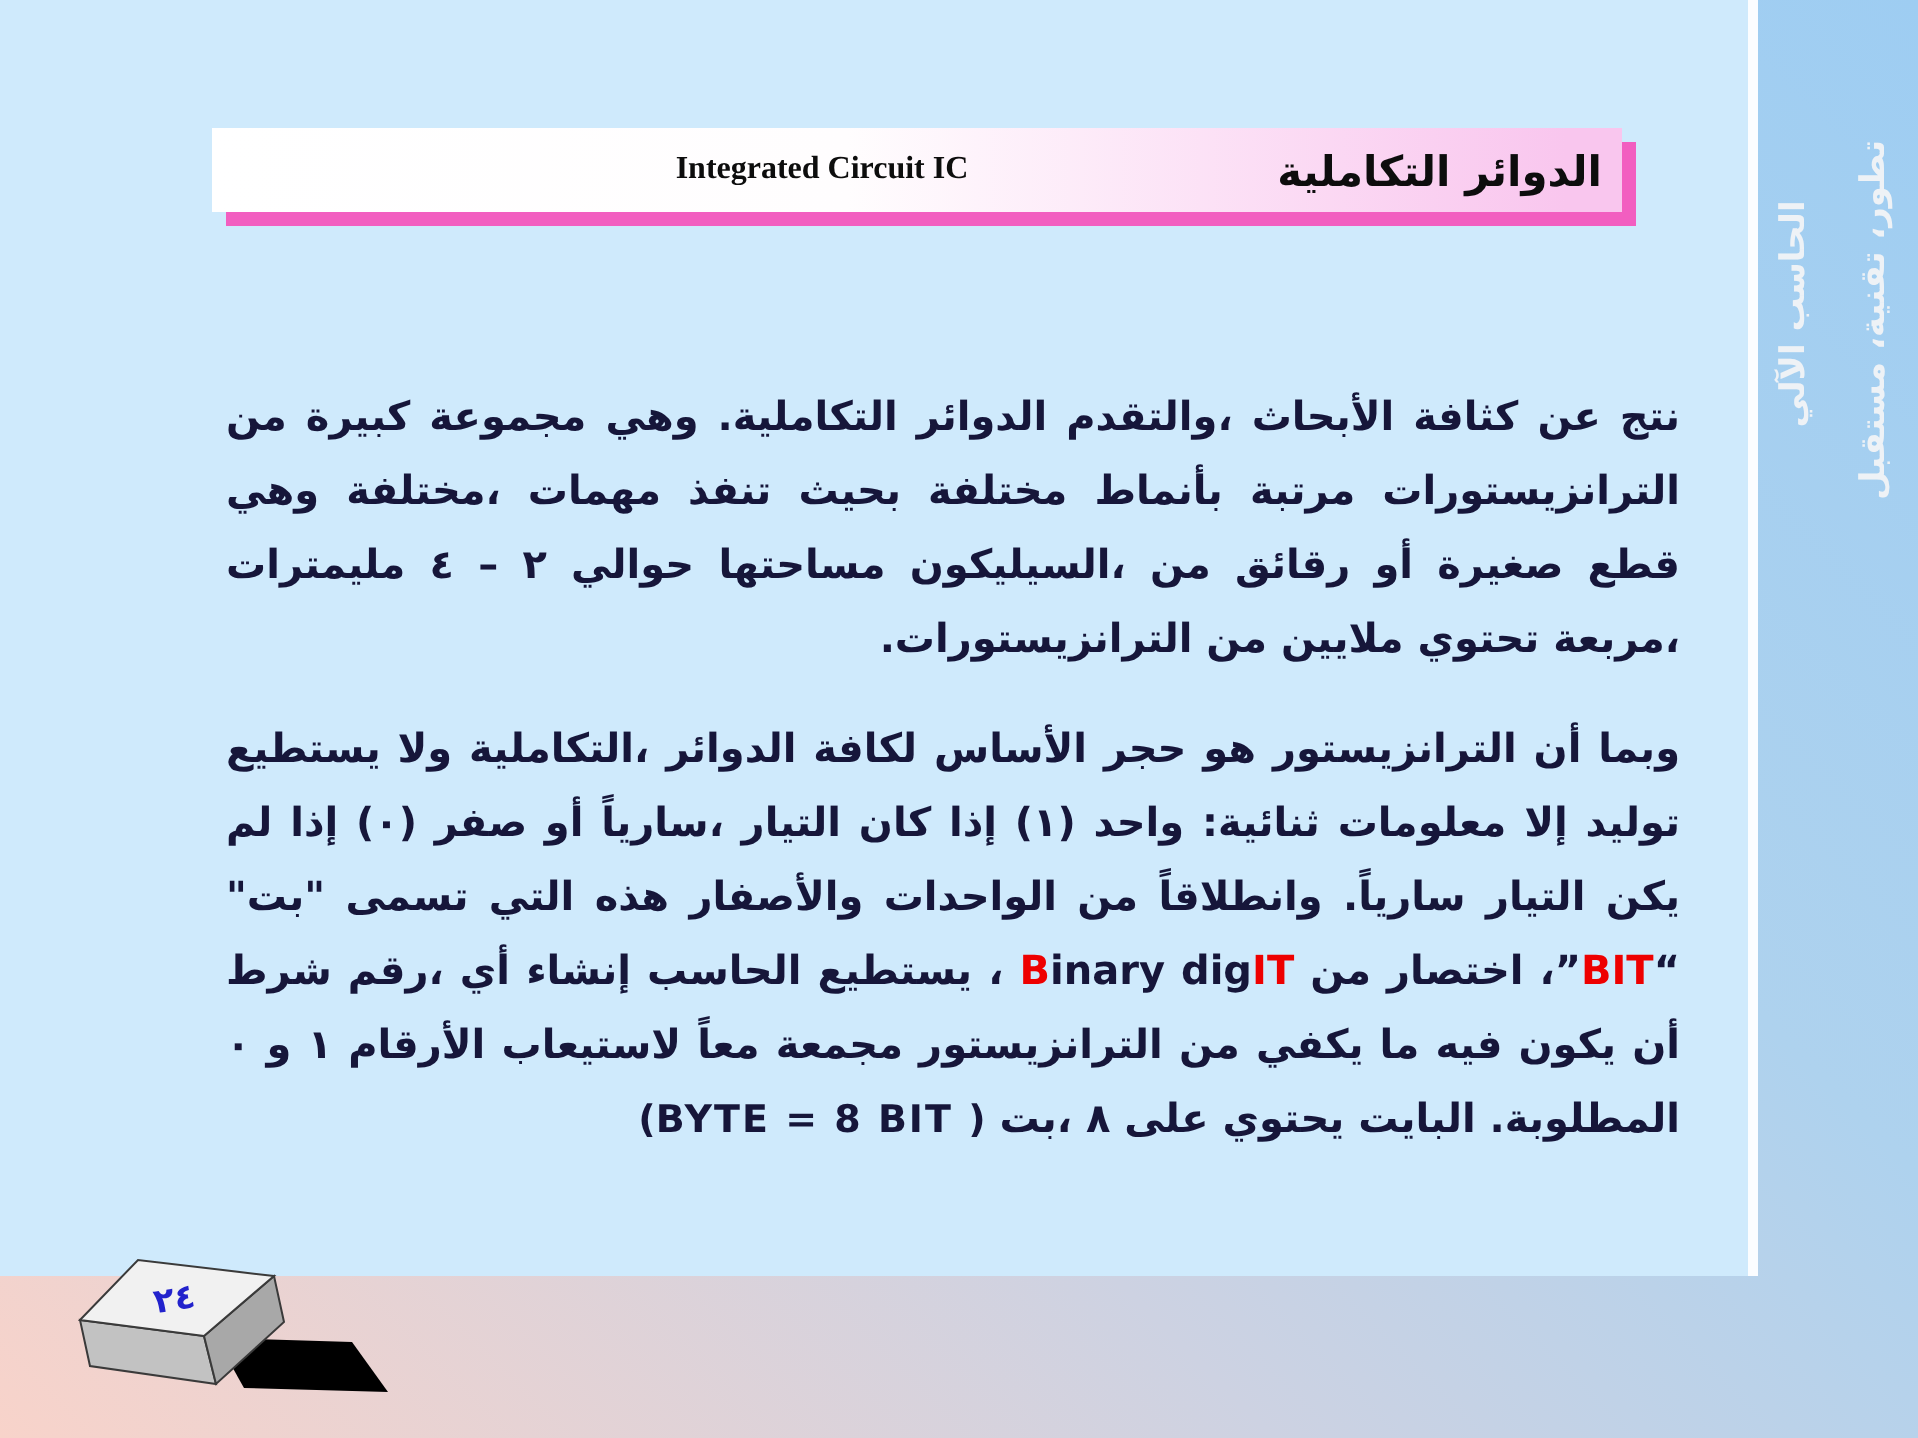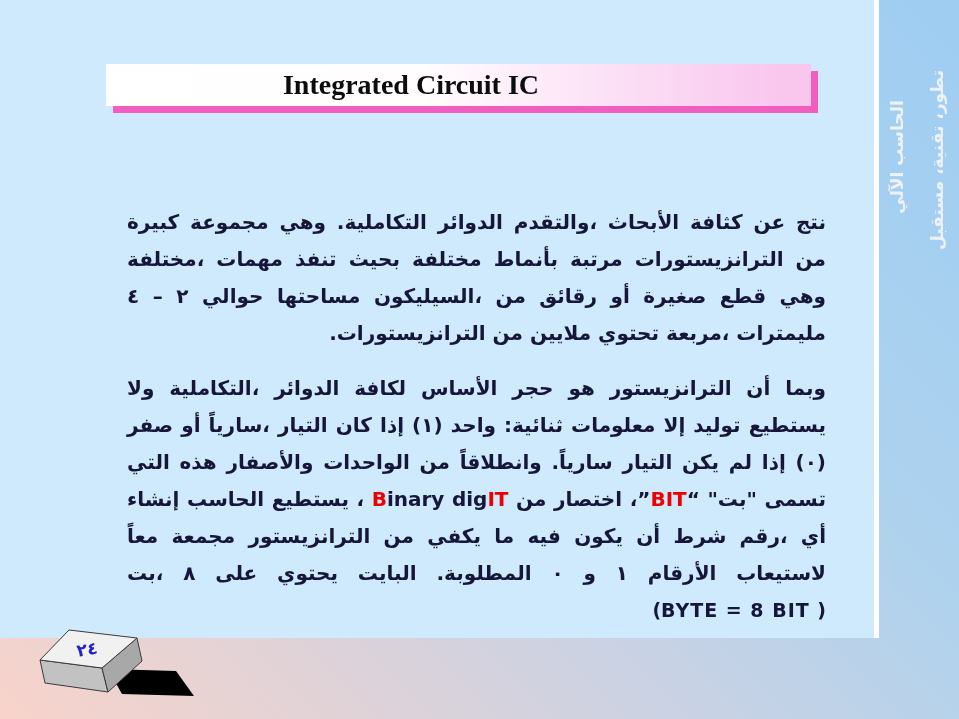--- a/index.html
+++ b/index.html
@@ -17,33 +17,33 @@
     position:absolute;left:113px;top:71px;width:705px;height:42px;
     background:#f25ec0;
   }
   .titlebar{
     position:absolute;left:106px;top:64px;width:705px;height:42px;
     background:linear-gradient(90deg,#ffffff 0%,#fffdfe 45%,#f9c6ee 96%);
   }
   .title-en{
     position:absolute;left:150px;top:0;width:310px;height:42px;line-height:42px;
     text-align:center;font-family:"Liberation Serif",serif;font-weight:bold;
-    font-size:28px;color:#0d0d0d;white-space:nowrap;
+    font-size:16px;color:#0d0d0d;white-space:nowrap;
   }
   .title-ar{
     position:absolute;right:10px;top:0;height:42px;line-height:44px;
     direction:rtl;font-weight:bold;font-size:21px;color:#0d0d0d;white-space:nowrap;
   }
   
   .bodytext{
     position:absolute;left:113px;top:190px;width:727px;
     direction:rtl;text-align:justify;
     color:#16163a;font-weight:bold;font-size:20px;line-height:1.85;
   }
-  .bodytext p{margin:14px;}
+  .bodytext p{margin:0;}
   .bodytext p + p{margin-top:18px;}
   .seg-red,.seg-red-latin{color:#ee0000;}
   .seg-byte{
     direction:ltr;unicode-bidi:embed;white-space:nowrap;
     font-size:19px;letter-spacing:1px;
   }
   
   .vtext{
     position:absolute;transform:rotate(-90deg);transform-origin:center;
     direction:rtl;text-align:center;white-space:nowrap;
@@ -58,20 +58,21 @@
 </head>
 <body>
 
 <div class="page">
 
   <div class="panel">
 
     <div class="titlebar-shadow"></div>
     <div class="titlebar">
       <div class="title-en">Integrated Circuit IC</div>
+      <div class="title-ar">الدوائر التكاملية</div>
     </div>
 
     <div class="bodytext">
       <p>نتج عن كثافة الأبحاث ،والتقدم الدوائر التكاملية. وهي مجموعة كبيرة من الترانزيستورات مرتبة بأنماط مختلفة بحيث تنفذ مهمات ،مختلفة وهي قطع صغيرة أو رقائق من ،السيليكون مساحتها حوالي ٢ – ٤ مليمترات ،مربعة تحتوي ملايين من الترانزيستورات.</p>
       <p><span class="seg-normal">وبما أن الترانزيستور هو حجر الأساس لكافة الدوائر ،التكاملية ولا يستطيع توليد إلا معلومات ثنائية: واحد (١) إذا كان التيار ،سارياً أو صفر (٠) إذا لم يكن التيار سارياً. وانطلاقاً من الواحدات والأصفار هذه التي تسمى "بت" “</span><span class="seg-red">BIT</span><span class="seg-normal">”، اختصار من </span><span class="seg-red-latin">B</span><span class="seg-latin">inary dig</span><span class="seg-red-latin">IT</span><span class="seg-normal"> ، يستطيع الحاسب إنشاء أي ،رقم شرط أن يكون فيه ما يكفي من الترانزيستور مجمعة معاً لاستيعاب الأرقام ١ و ٠ المطلوبة. البايت يحتوي على ٨ ،بت </span><span class="seg-byte">(BYTE = 8 BIT )</span></p>
     </div>
 
   </div>
 
   <div class="vtext vtext1">تطور، تقنية، مستقبل</div>

